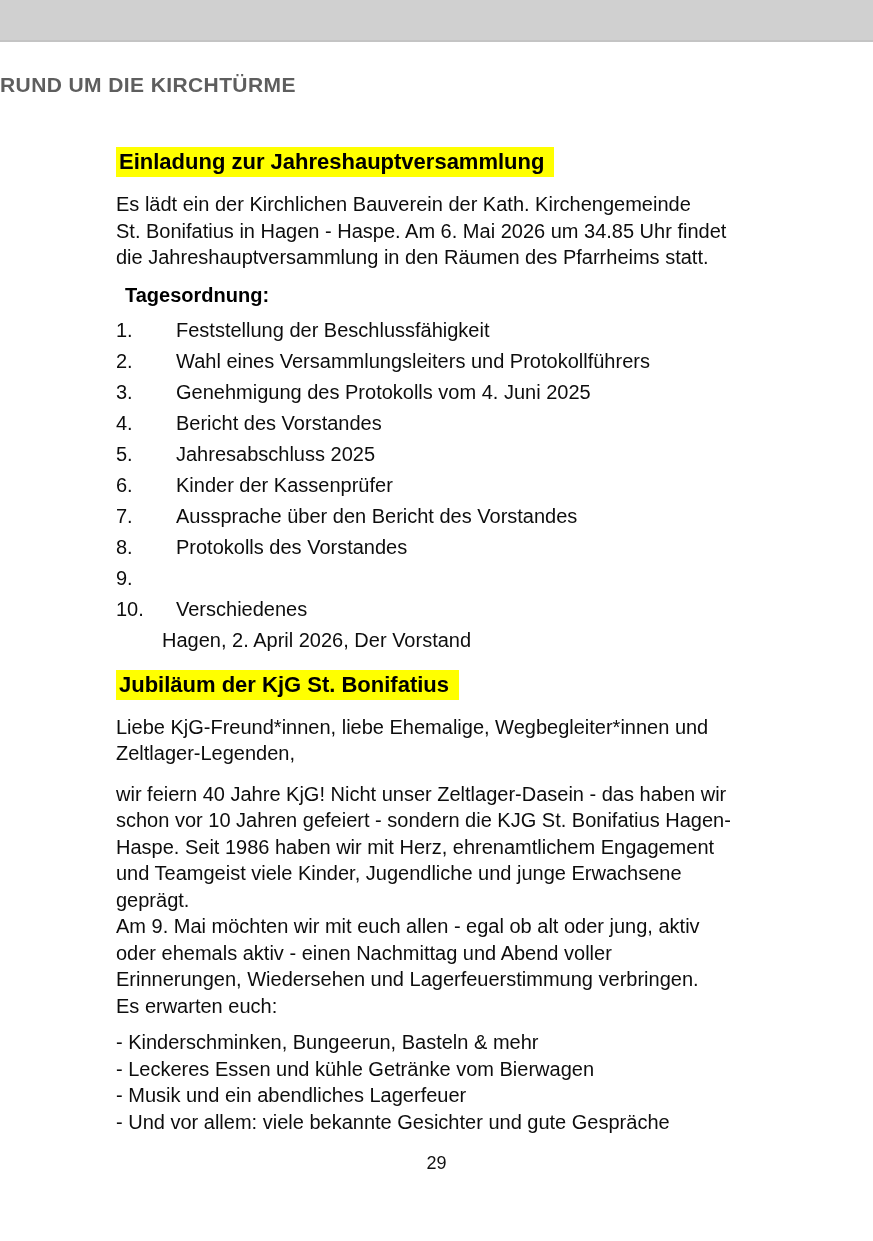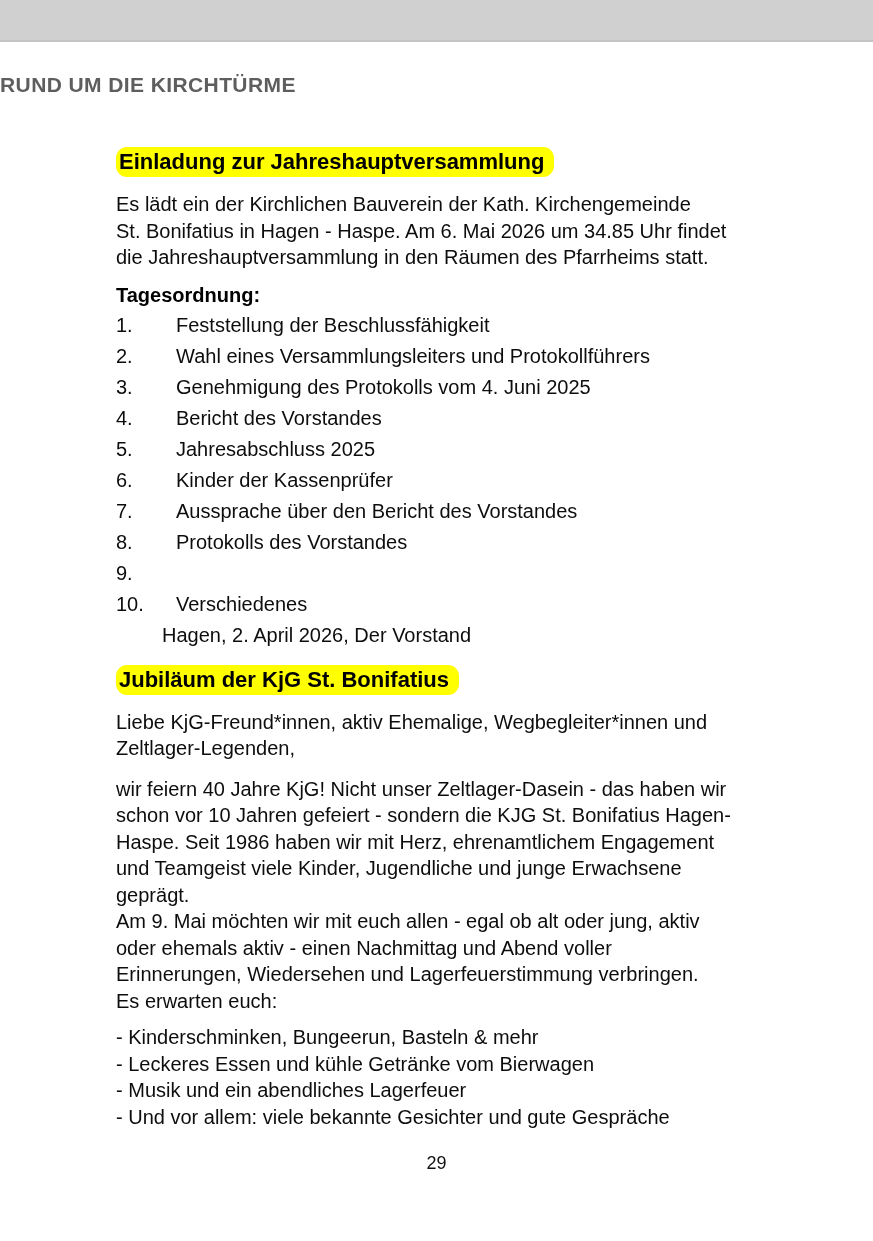--- a/index.html
+++ b/index.html
@@ -36,35 +36,34 @@
   .hl {
     display: inline-block;
     margin: 0;
     margin-top: 49px;
     background: #ffff00;
     color: #000000;
     font-size: 22px;
     font-weight: bold;
     line-height: 24px;
     padding: 3px 10px 3px 3px;
-    border-radius: 11px;
   }
   .hl.second {
     margin-top: 16px;
   }
   .para {
     margin: 0;
     margin-top: 14px;
     font-size: 20px;
     line-height: 26.5px;
     white-space: pre-line;
     color: #0d0d0d;
   }
   .bold-label {
-    margin: 0;
+    margin: 9px;
     margin-top: 11px;
     font-size: 20px;
     font-weight: bold;
     line-height: 26.5px;
     color: #000000;
   }
   .agenda {
     margin-top: 4px;
   }
   .agenda-row {
@@ -152,21 +151,21 @@
     <div class="agenda-row">
       <span class="agenda-num">10.</span>
       <span class="agenda-text">Verschiedenes</span>
     </div>
   </div>
 
   <p class="para closing">Hagen, 2. April 2026, Der Vorstand</p>
 
   <h2 class="hl second">Jubiläum der KjG St. Bonifatius</h2>
 
-  <p class="para">Liebe KjG-Freund*innen, aktiv Ehemalige, Wegbegleiter*innen und
+  <p class="para">Liebe KjG-Freund*innen, liebe Ehemalige, Wegbegleiter*innen und
 Zeltlager-Legenden,</p>
 
   <p class="para">wir feiern 40 Jahre KjG! Nicht unser Zeltlager-Dasein - das haben wir
 schon vor 10 Jahren gefeiert - sondern die KJG St. Bonifatius Hagen-
 Haspe. Seit 1986 haben wir mit Herz, ehrenamtlichem Engagement
 und Teamgeist viele Kinder, Jugendliche und junge Erwachsene
 geprägt.
 Am 9. Mai möchten wir mit euch allen - egal ob alt oder jung, aktiv
 oder ehemals aktiv - einen Nachmittag und Abend voller
 Erinnerungen, Wiedersehen und Lagerfeuerstimmung verbringen.

